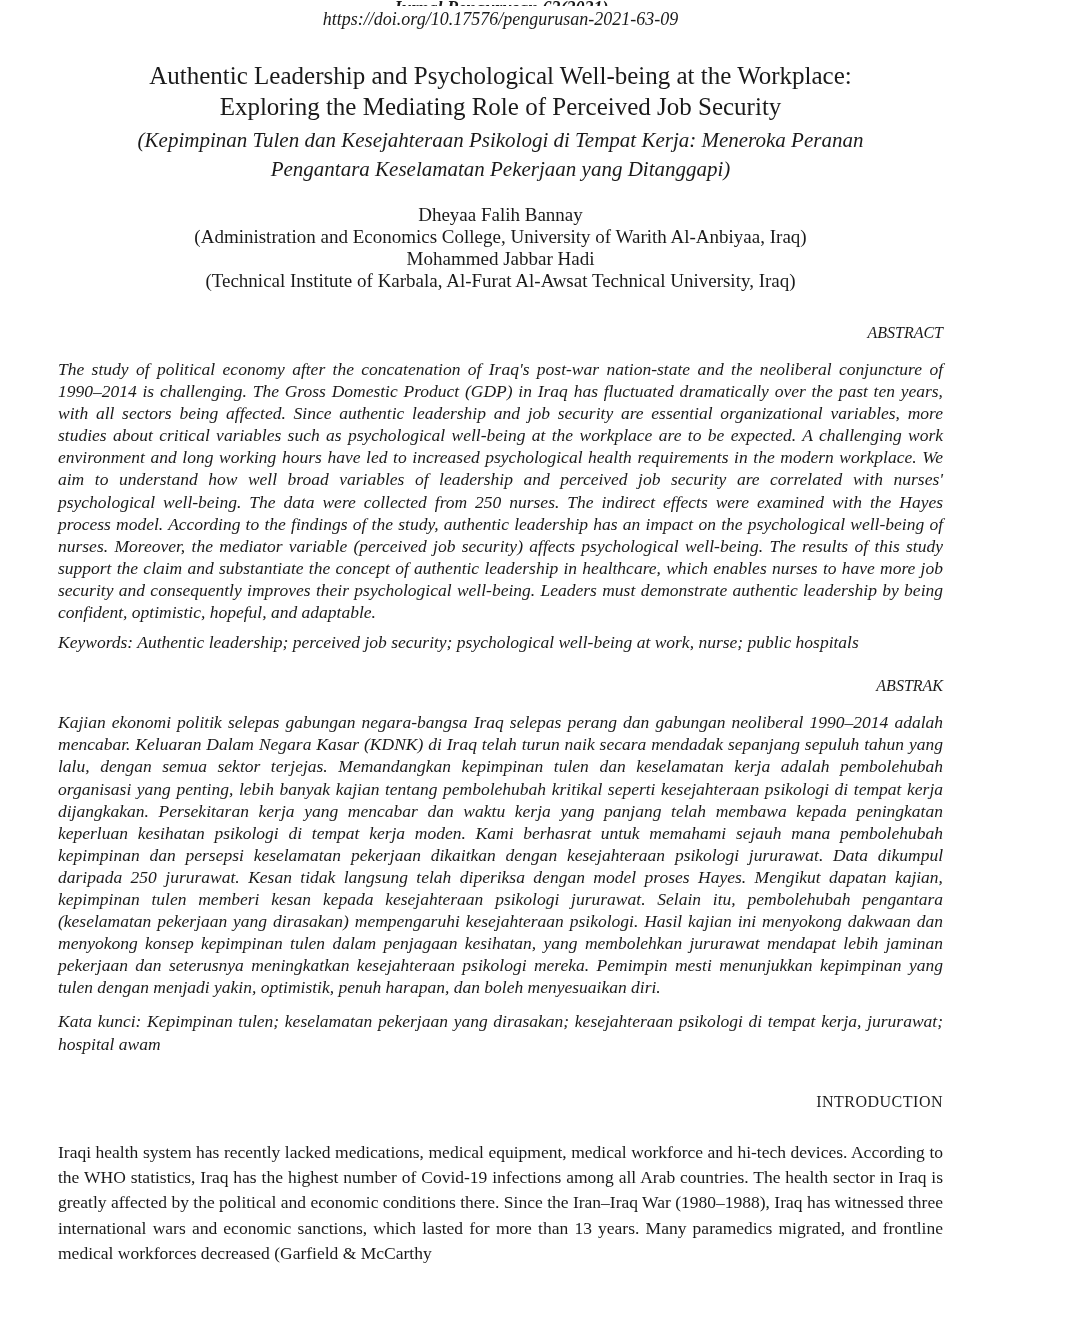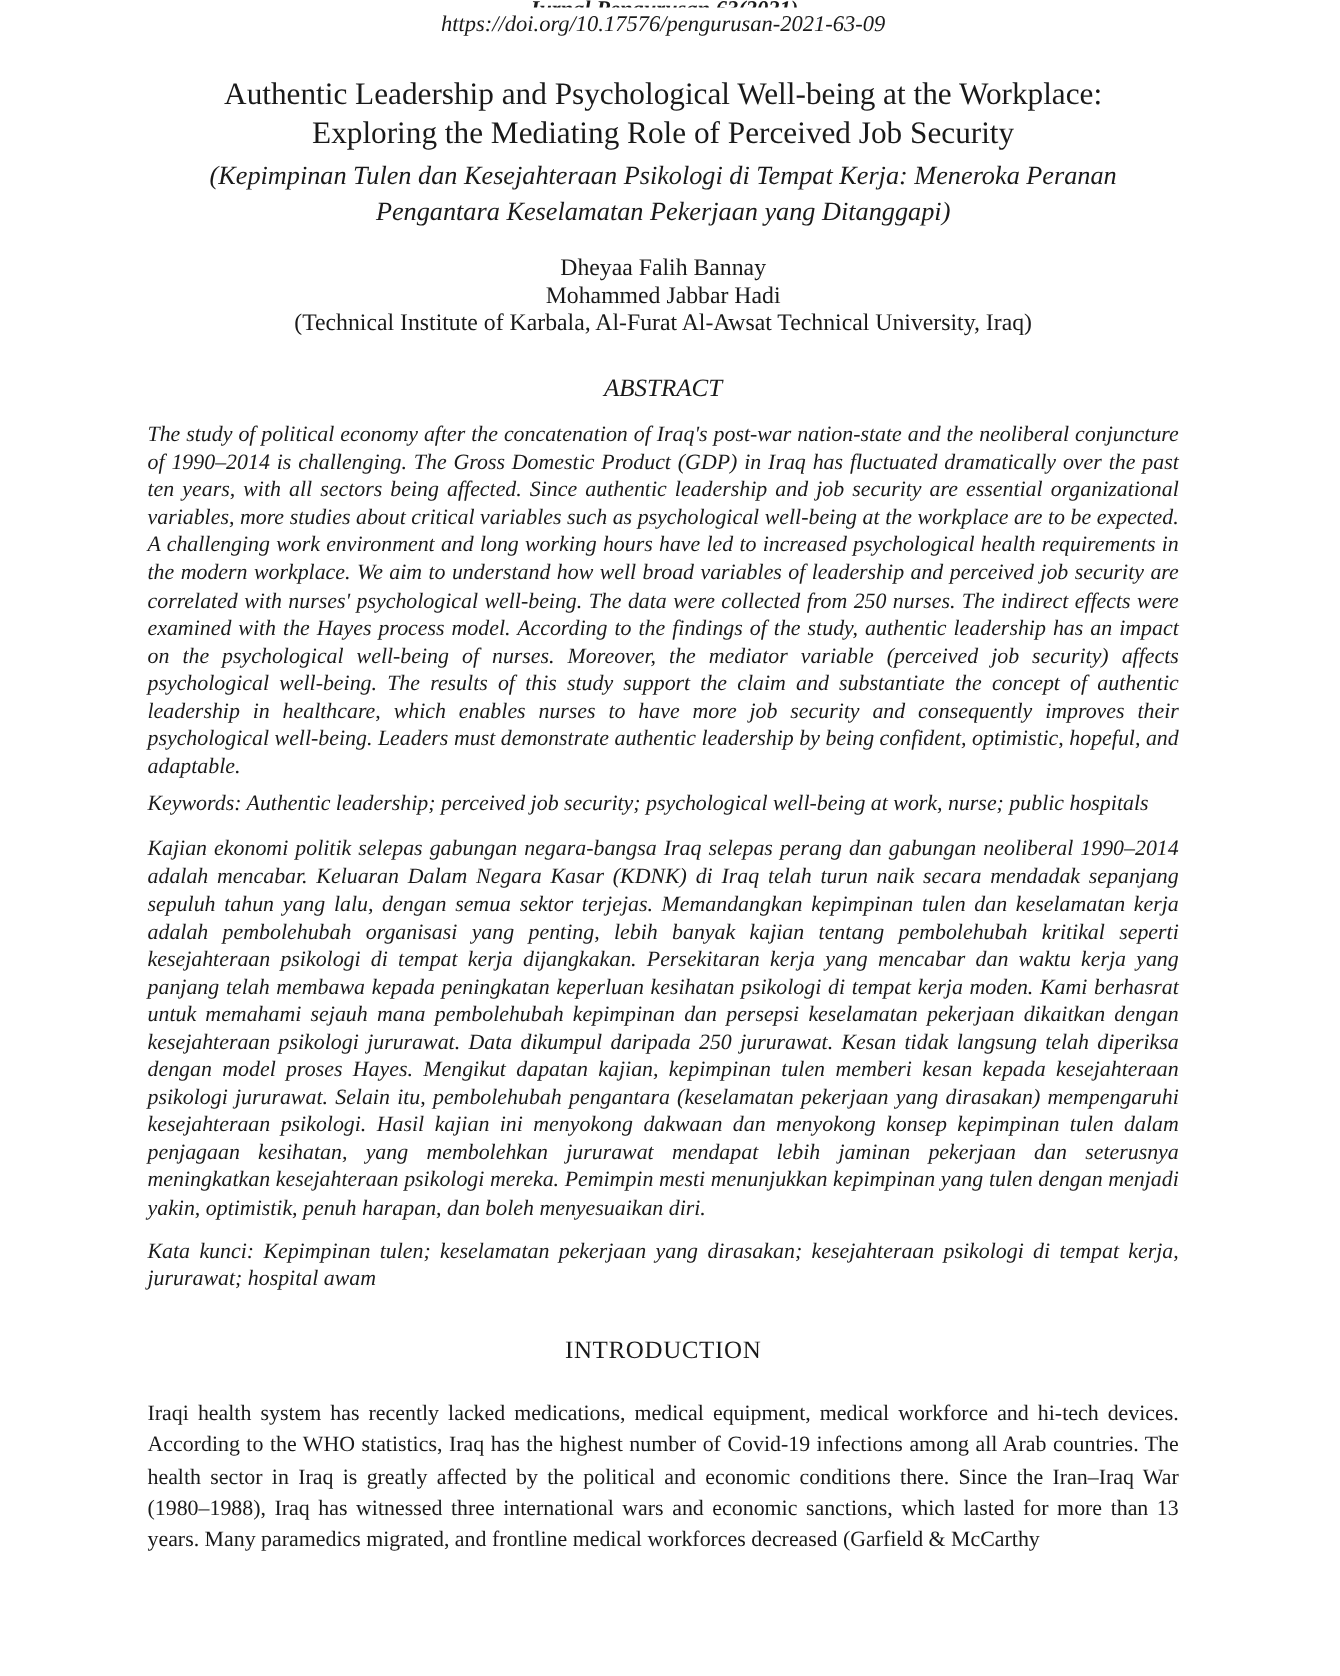--- a/index.html
+++ b/index.html
@@ -12,21 +12,21 @@
     height: 1341px;
     overflow: hidden;
     font-family: "Liberation Serif", serif;
     color: #1a1a1a;
   }
   .page {
     width: 1072px;
     height: 1341px;
     position: relative;
     box-sizing: border-box;
-    padding: 0 129px 0 118px;
+    padding: 0 129px 0 58px;
   }
   .journal-clip {
     height: 6px;
     overflow: hidden;
     text-align: center;
   }
   .journal-clip span {
     display: inline-block;
     margin-top: -17px;
     font-size: 18px;
@@ -58,22 +58,22 @@
     line-height: 29px;
   }
   .authors {
     margin-top: 20px;
     text-align: center;
     font-size: 19px;
     line-height: 22px;
   }
   .section-heading {
     margin: 30px 0 0 0;
-    text-align: center;
-    font-size: 20px;
+    text-align: right;
+    font-size: 16px;
     font-weight: normal;
     font-style: italic;
     line-height: 22px;
   }
   .section-heading.roman {
     font-style: normal;
     margin-top: 36px;
     letter-spacing: 0.5px;
   }
   .para {
@@ -105,30 +105,32 @@
 
   <h1 class="title">
     <span class="tline">Authentic Leadership and Psychological Well-being at the Workplace:</span>
     <span class="tline">Exploring the Mediating Role of Perceived Job Security</span>
   </h1>
 
   <div class="subtitle">(Kepimpinan Tulen dan Kesejahteraan Psikologi di Tempat Kerja: Meneroka Peranan Pengantara Keselamatan Pekerjaan yang Ditanggapi)</div>
 
   <div class="authors">
     <div>Dheyaa Falih Bannay</div>
+    <div>(Administration and Economics College, University of Warith Al-Anbiyaa, Iraq)</div>
     <div>Mohammed Jabbar Hadi</div>
     <div>(Technical Institute of Karbala, Al-Furat Al-Awsat Technical University, Iraq)</div>
   </div>
 
   <h2 class="section-heading">ABSTRACT</h2>
 
   <p class="para italic">The study of political economy after the concatenation of Iraq's post-war nation-state and the neoliberal conjuncture of 1990–2014 is challenging. The Gross Domestic Product (GDP) in Iraq has fluctuated dramatically over the past ten years, with all sectors being affected. Since authentic leadership and job security are essential organizational variables, more studies about critical variables such as psychological well-being at the workplace are to be expected. A challenging work environment and long working hours have led to increased psychological health requirements in the modern workplace. We aim to understand how well broad variables of leadership and perceived job security are correlated with nurses' psychological well-being. The data were collected from 250 nurses. The indirect effects were examined with the Hayes process model. According to the findings of the study, authentic leadership has an impact on the psychological well-being of nurses. Moreover, the mediator variable (perceived job security) affects psychological well-being. The results of this study support the claim and substantiate the concept of authentic leadership in healthcare, which enables nurses to have more job security and consequently improves their psychological well-being. Leaders must demonstrate authentic leadership by being confident, optimistic, hopeful, and adaptable.</p>
 
   <p class="para italic keywords-para">Keywords: Authentic leadership; perceived job security; psychological well-being at work, nurse; public hospitals</p>
 
+  <h2 class="section-heading abstrak-heading">ABSTRAK</h2>
 
   <p class="para italic">Kajian ekonomi politik selepas gabungan negara-bangsa Iraq selepas perang dan gabungan neoliberal 1990–2014 adalah mencabar. Keluaran Dalam Negara Kasar (KDNK) di Iraq telah turun naik secara mendadak sepanjang sepuluh tahun yang lalu, dengan semua sektor terjejas. Memandangkan kepimpinan tulen dan keselamatan kerja adalah pembolehubah organisasi yang penting, lebih banyak kajian tentang pembolehubah kritikal seperti kesejahteraan psikologi di tempat kerja dijangkakan. Persekitaran kerja yang mencabar dan waktu kerja yang panjang telah membawa kepada peningkatan keperluan kesihatan psikologi di tempat kerja moden. Kami berhasrat untuk memahami sejauh mana pembolehubah kepimpinan dan persepsi keselamatan pekerjaan dikaitkan dengan kesejahteraan psikologi jururawat. Data dikumpul daripada 250 jururawat. Kesan tidak langsung telah diperiksa dengan model proses Hayes. Mengikut dapatan kajian, kepimpinan tulen memberi kesan kepada kesejahteraan psikologi jururawat. Selain itu, pembolehubah pengantara (keselamatan pekerjaan yang dirasakan) mempengaruhi kesejahteraan psikologi. Hasil kajian ini menyokong dakwaan dan menyokong konsep kepimpinan tulen dalam penjagaan kesihatan, yang membolehkan jururawat mendapat lebih jaminan pekerjaan dan seterusnya meningkatkan kesejahteraan psikologi mereka. Pemimpin mesti menunjukkan kepimpinan yang tulen dengan menjadi yakin, optimistik, penuh harapan, dan boleh menyesuaikan diri.</p>
 
   <p class="para italic kata-kunci-para">Kata kunci: Kepimpinan tulen; keselamatan pekerjaan yang dirasakan; kesejahteraan psikologi di tempat kerja, jururawat; hospital awam</p>
 
   <h2 class="section-heading roman">INTRODUCTION</h2>
 
   <p class="para intro-para">Iraqi health system has recently lacked medications, medical equipment, medical workforce and hi-tech devices. According to the WHO statistics, Iraq has the highest number of Covid-19 infections among all Arab countries. The health sector in Iraq is greatly affected by the political and economic conditions there. Since the Iran–Iraq War (1980–1988), Iraq has witnessed three international wars and economic sanctions, which lasted for more than 13 years. Many paramedics migrated, and frontline medical workforces decreased (Garfield &amp; McCarthy</p>
 
 </div>

